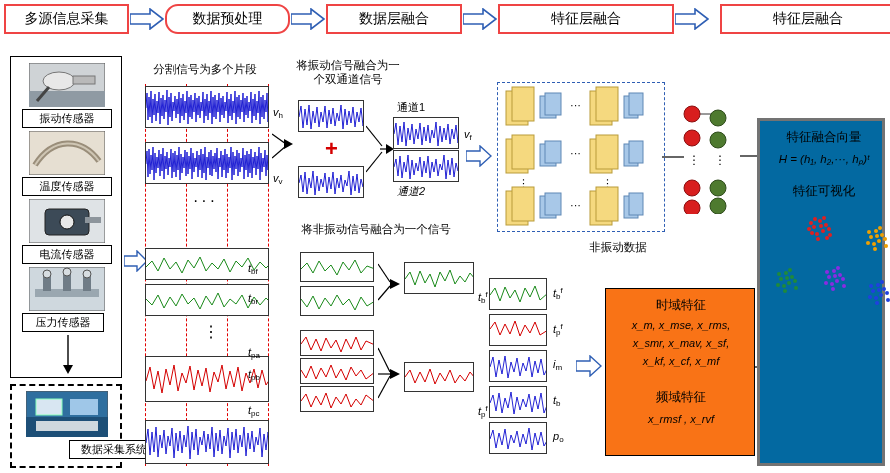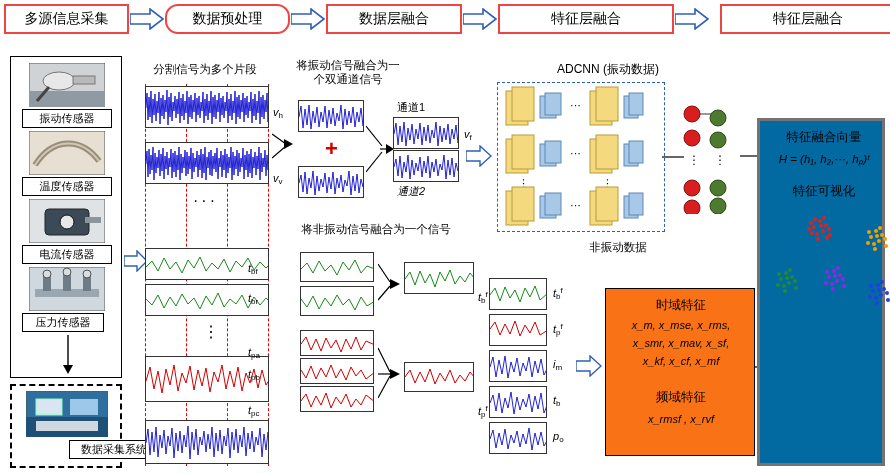--- a/index.html
+++ b/index.html
@@ -296,21 +296,20 @@
   </svg>
   <div class="abs sig" style="left:404px;top:362px;width:70px;height:30px;">
     <svg width="70" height="30" viewBox="0 0 70 30" preserveAspectRatio="none">
       <path d="M0,14 L5,7 L10,20 L15,9 L20,19 L25,6 L30,21 L35,10 L40,18 L45,7 L50,20 L55,12 L60,18 L65,9 L70,15" stroke="#d40000" stroke-width="1" fill="none"></path>
     </svg>
   </div>
   <div class="abs lbl" style="left:478px;top:404px;">
     <i>t</i><span class="sub">p</span><span class="sup">f</span>
   </div>
 
-  <div class="abs cap" style="left:528px;top:62px;width:160px;font-size:12px;">ADCNN (振动数据)</div>
   <div class="abs dashed-box" style="left:497px;top:82px;width:168px;height:150px;border:1.6px dashed #2f5fb4;">
     <svg width="164" height="146">
 
       <rect x="8" y="8" width="22" height="34" fill="#f5d97f" stroke="#b99b3a"></rect>
       <rect x="14" y="4" width="22" height="34" fill="#f5d97f" stroke="#b99b3a"></rect>
       <rect x="42" y="13" width="16" height="22" fill="#a8c8e8" stroke="#5f88b5"></rect>
       <rect x="47" y="10" width="16" height="22" fill="#a8c8e8" stroke="#5f88b5"></rect>
       <text x="72" y="26" font-size="11" fill="#000">···</text>
       <rect x="92" y="8" width="22" height="34" fill="#f5d97f" stroke="#b99b3a"></rect>
       <rect x="98" y="4" width="22" height="34" fill="#f5d97f" stroke="#b99b3a"></rect>

